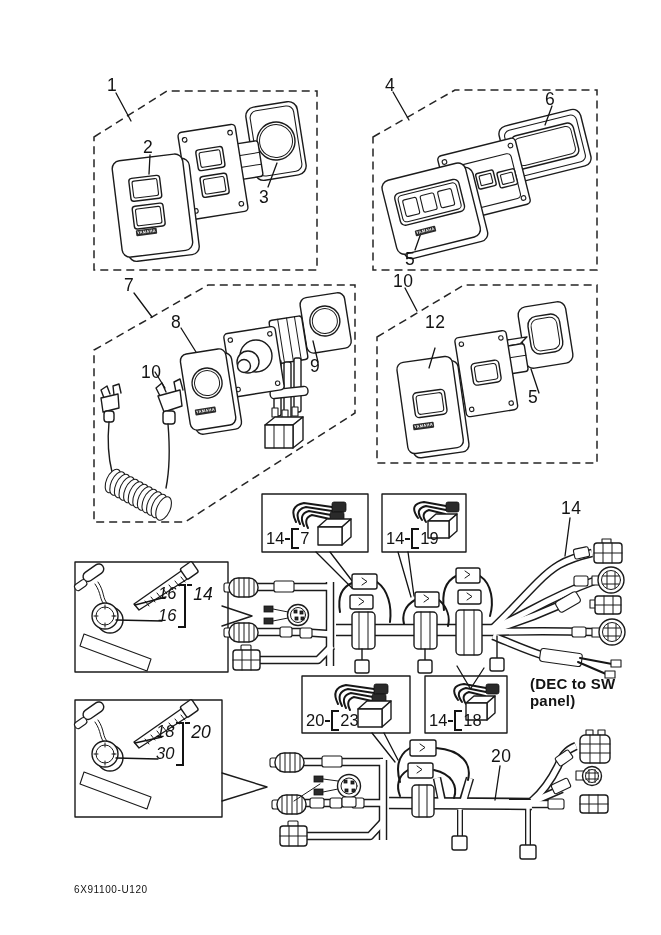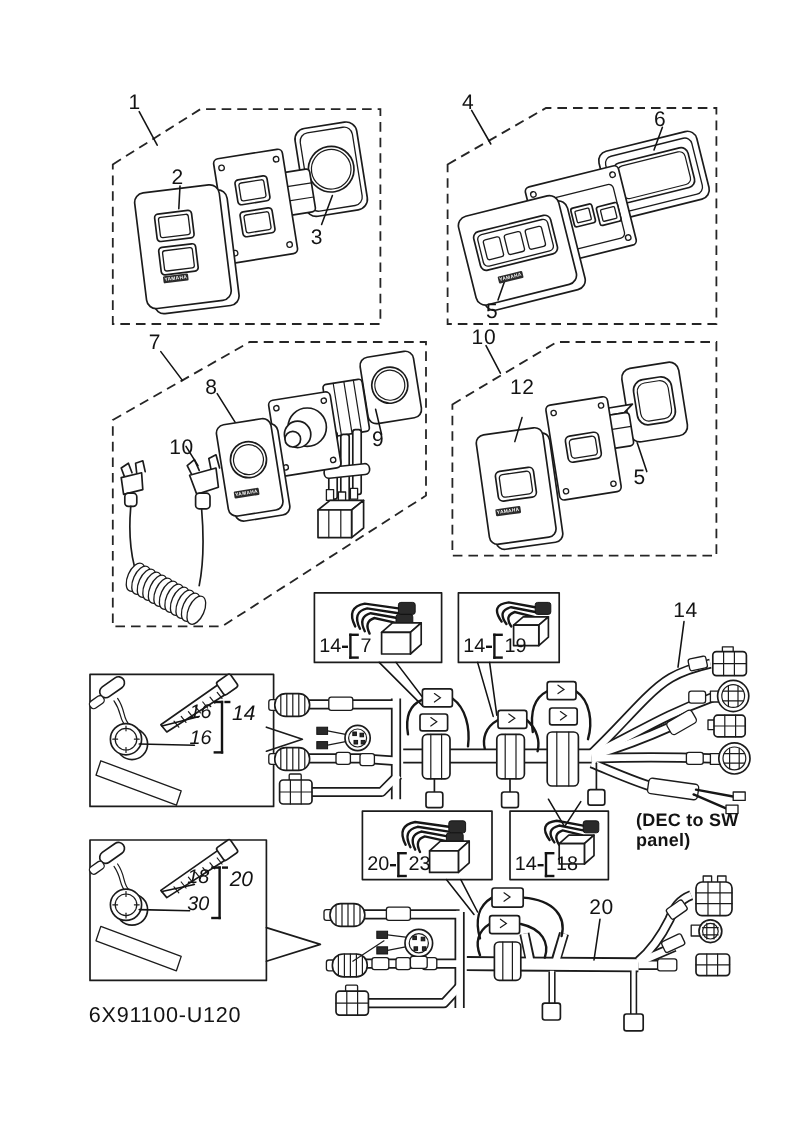--- a/index.html
+++ b/index.html
@@ -24,21 +24,21 @@
   
   .plabel{position:absolute;font-size:17.5px;letter-spacing:.5px;color:#131313;}
   .combo{position:absolute;display:inline-flex;align-items:center;font-size:16.5px;}
   .cb-dash{display:inline-block;width:5px;height:2px;background:#131313;margin:0 1px;}
   .cb-bracket{display:inline-block;width:6px;height:17px;border:2px solid #131313;border-right:none;margin-right:1px;}
   .stack{position:absolute;display:flex;align-items:flex-start;font-style:italic;}
   .stack-col{display:flex;flex-direction:column;align-items:flex-end;gap:3px;font-size:16.5px;}
   .st-bracket{display:inline-block;width:6px;height:40px;border:2px solid #131313;border-left:none;margin-left:2px;}
   .num.big{font-size:17.5px;}
   .note{position:absolute;font-size:15px;font-weight:bold;letter-spacing:.2px;}
-  .code{position:absolute;font-size:18px;letter-spacing:.6px;}
+  .code{position:absolute;font-size:10px;letter-spacing:.6px;margin-top:48px;}
   .logo{position:absolute;background:#2b2b2b;color:#ffffff;font-size:4px;font-weight:bold;
         line-height:6px;padding:0 1px;border-radius:1px;letter-spacing:.3px;}
 </style>
 </head>
 <body>
 
 <div class="stage">
 
 <svg width="661" height="935" viewBox="0 0 661 935">
 

